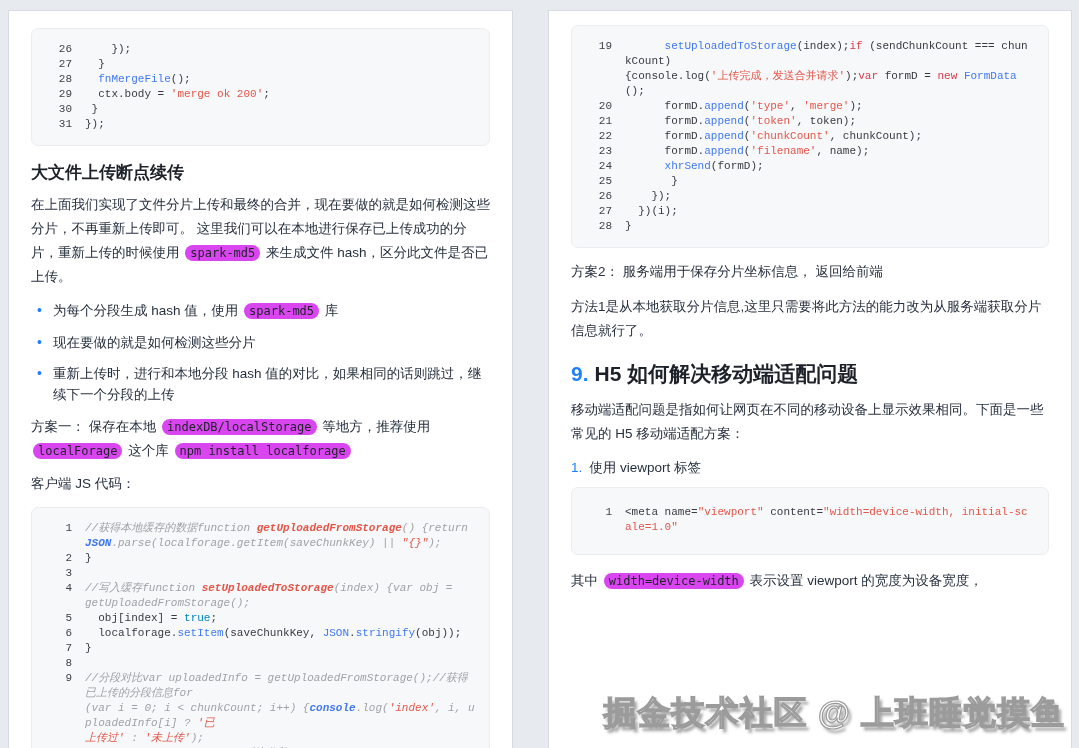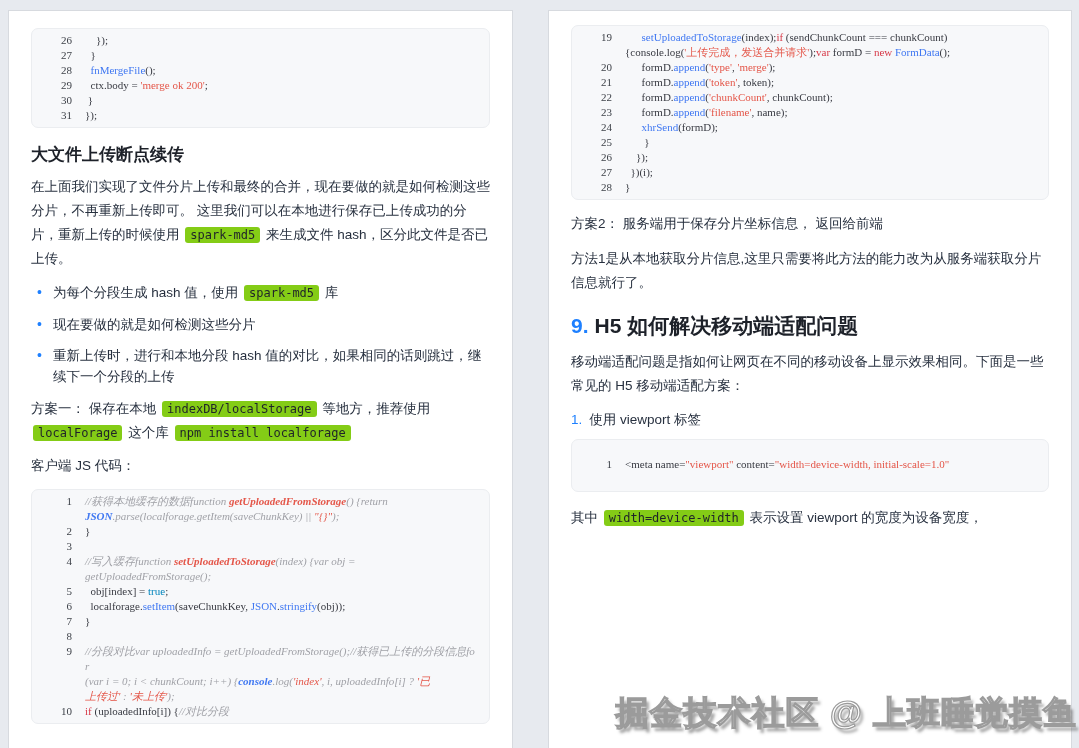--- a/index.html
+++ b/index.html
@@ -12,22 +12,22 @@
   .page{
     position:absolute;top:10px;height:760px;background:#fff;
     border:1px solid #d7dadf;box-sizing:border-box;
   }
   .page-left{left:8px;width:505px;padding:0 22px;}
   .page-right{left:548px;width:524px;padding:0 22px;}
 
   
   .codeblock{
     background:#f7f8fa;border:1px solid #ebedf0;border-radius:7px;
-    padding:4px 14px;margin:0 0 4px 0;
-    font-family:Liberation Serif, serif;
+    padding:13px 14px;margin:0 0 4px 0;
+    font-family:Liberation Mono, monospace;
     font-size:11px;
   }
   .code-row{display:flex;line-height:15px;min-height:15px;}
   .ln{
     flex:0 0 26px;width:26px;text-align:right;padding-right:13px;
     color:#3e4249;user-select:none;
   }
   .cd{flex:1;white-space:pre-wrap;word-break:break-all;color:#383a42;}
   .tk-pl{color:#383a42;}
   .tk-cmt{color:#a0a1a7;font-style:italic;}
@@ -39,37 +39,37 @@
   .tk-kw{color:#d73a49;}
   .tk-lit{color:#0184bc;}
 
   
   .h3{font-size:17px;font-weight:bold;color:#1d2129;margin:15px 0 9px 0;}
   .h2{font-size:21px;font-weight:bold;color:#1d2129;margin:17px 0 10px 0;}
   .h2 .num{color:#1e80ff;margin-right:6px;}
   p.para{font-size:13.5px;line-height:24px;margin:0 0 11px 0;}
   .r-t{color:#27303f;}
   .r-c,.chip{
-    background:#84cc16;border-radius:3px;padding:1px 5px;margin:0 2px;
+    background:#d946ef;border-radius:8px;padding:1px 5px;margin:0 2px;
     font-family:"DejaVu Sans Mono","Liberation Mono",monospace;
     font-size:12px;color:#1f2329;white-space:nowrap;
   }
   ul.bullets{list-style:none;margin:2px 0 8px 0;padding:0;}
   ul.bullets li{
     font-size:13.5px;line-height:21px;margin:0 0 10px 0;padding-left:22px;position:relative;
   }
   ul.bullets li .dot{
     position:absolute;left:6px;top:0;color:#1e80ff;font-size:14px;
   }
   .oli{font-size:13.5px;line-height:22px;margin:0 0 8px 0;}
   .oli .marker{color:#1e80ff;margin-right:7px;}
 
   
   .watermark{
-    position:absolute;right:2px;bottom:12px;z-index:50;
+    position:absolute;right:14px;bottom:12px;z-index:50;
     font-size:33px;font-weight:bold;letter-spacing:1px;
     color:#ffffff;
     -webkit-text-stroke:1.2px #9b9b9b;
     text-shadow:3px 4px 3px rgba(70,70,70,0.5);
     white-space:nowrap;
   }
 </style>
 </head>
 <body>
 

